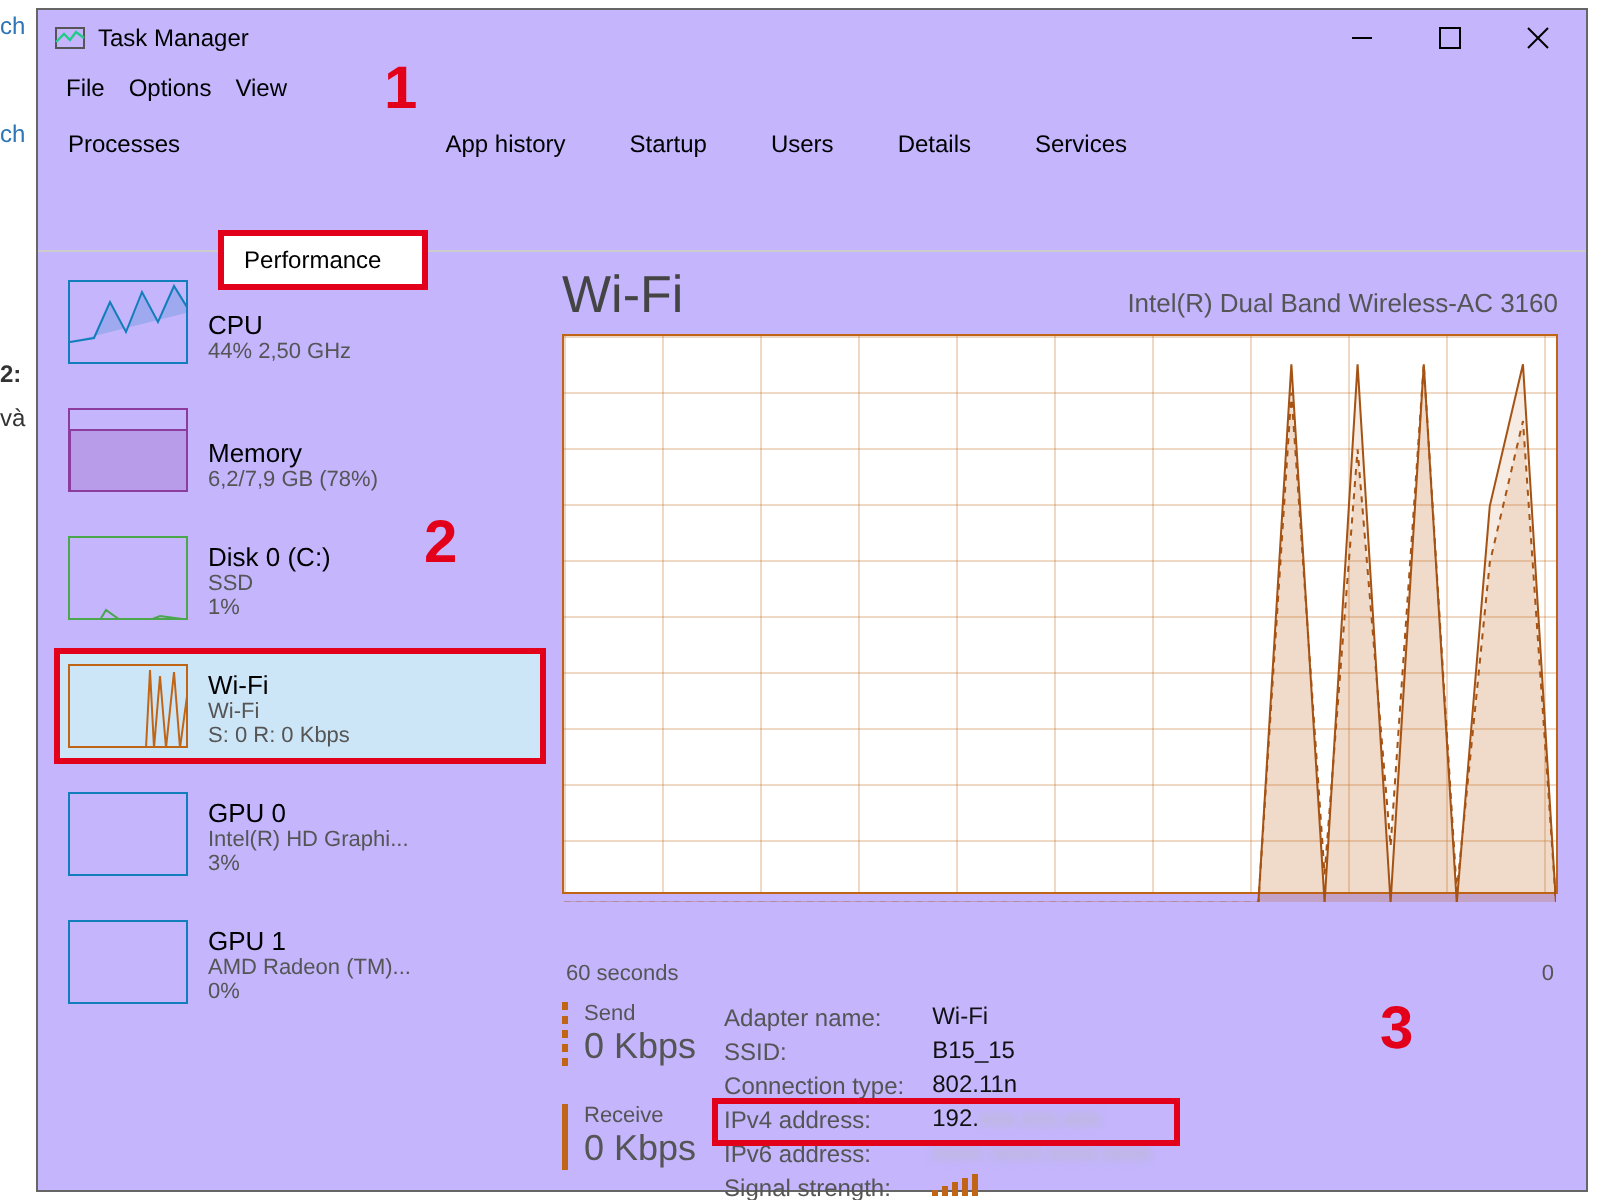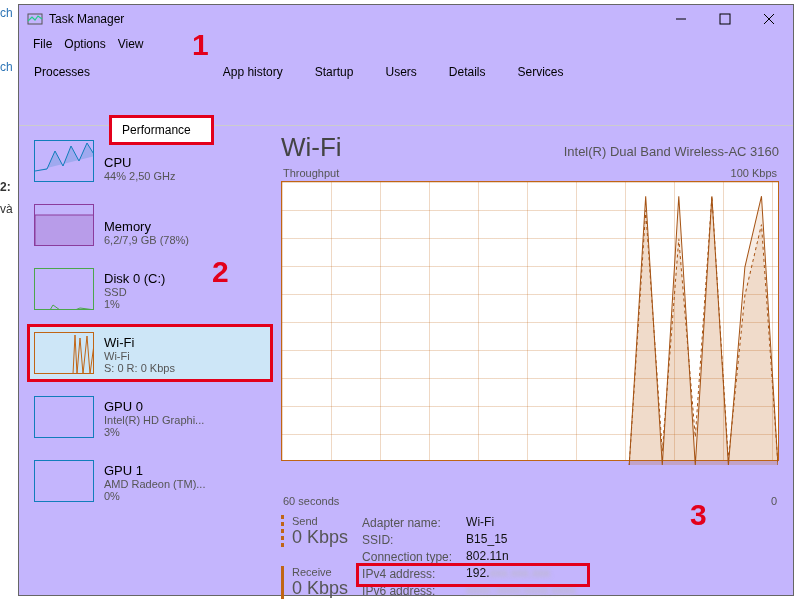--- a/index.html
+++ b/index.html
@@ -187,24 +187,20 @@
         </div>
       </div>
 
     </div>
 
     <div class="main">
       <div class="header">
         <h1>Wi-Fi</h1>
         <span class="adapter">Intel(R) Dual Band Wireless-AC 3160</span>
       </div>
-      <div class="graph-label-row">
-        <span>Throughput</span>
-        <span>100 Kbps</span>
-      </div>
 
       <div class="bigchart">
         <svg id="chart-svg" viewBox="0 0 490 280" preserveAspectRatio="none">
             <path d="M0.0,280.0 L16.3,280.0 L32.7,280.0 L49.0,280.0 L65.3,280.0 L81.7,280.0 L98.0,280.0 L114.3,280.0 L130.7,280.0 L147.0,280.0 L163.3,280.0 L179.7,280.0 L196.0,280.0 L212.3,280.0 L228.7,280.0 L245.0,280.0 L261.3,280.0 L277.7,280.0 L294.0,280.0 L310.3,280.0 L326.7,280.0 L343.0,280.0 L359.3,28.0 L375.7,266.0 L392.0,56.0 L408.3,252.0 L424.7,14.0 L441.0,274.4 L457.3,112.0 L473.7,42.0 L490.0,280.0 L490,280 L0,280 Z" fill="rgba(192,101,21,0.12)" stroke="none"></path>
             <path d="M0.0,280.0 L16.3,280.0 L32.7,280.0 L49.0,280.0 L65.3,280.0 L81.7,280.0 L98.0,280.0 L114.3,280.0 L130.7,280.0 L147.0,280.0 L163.3,280.0 L179.7,280.0 L196.0,280.0 L212.3,280.0 L228.7,280.0 L245.0,280.0 L261.3,280.0 L277.7,280.0 L294.0,280.0 L310.3,280.0 L326.7,280.0 L343.0,280.0 L359.3,28.0 L375.7,266.0 L392.0,56.0 L408.3,252.0 L424.7,14.0 L441.0,274.4 L457.3,112.0 L473.7,42.0 L490.0,280.0" fill="none" stroke="#a55314" stroke-width="1" stroke-dasharray="3 3"></path>
             <path d="M0.0,280.0 L16.3,280.0 L32.7,280.0 L49.0,280.0 L65.3,280.0 L81.7,280.0 L98.0,280.0 L114.3,280.0 L130.7,280.0 L147.0,280.0 L163.3,280.0 L179.7,280.0 L196.0,280.0 L212.3,280.0 L228.7,280.0 L245.0,280.0 L261.3,280.0 L277.7,280.0 L294.0,280.0 L310.3,280.0 L326.7,280.0 L343.0,280.0 L359.3,14.0 L375.7,280.0 L392.0,14.0 L408.3,280.0 L424.7,14.0 L441.0,280.0 L457.3,84.0 L473.7,14.0 L490.0,280.0 L490,280 L0,280 Z" fill="rgba(192,101,21,0.12)" stroke="none"></path>
             <path d="M0.0,280.0 L16.3,280.0 L32.7,280.0 L49.0,280.0 L65.3,280.0 L81.7,280.0 L98.0,280.0 L114.3,280.0 L130.7,280.0 L147.0,280.0 L163.3,280.0 L179.7,280.0 L196.0,280.0 L212.3,280.0 L228.7,280.0 L245.0,280.0 L261.3,280.0 L277.7,280.0 L294.0,280.0 L310.3,280.0 L326.7,280.0 L343.0,280.0 L359.3,14.0 L375.7,280.0 L392.0,14.0 L408.3,280.0 L424.7,14.0 L441.0,280.0 L457.3,84.0 L473.7,14.0 L490.0,280.0" fill="none" stroke="#a55314" stroke-width="1"></path>
           </svg>
       </div>
 

